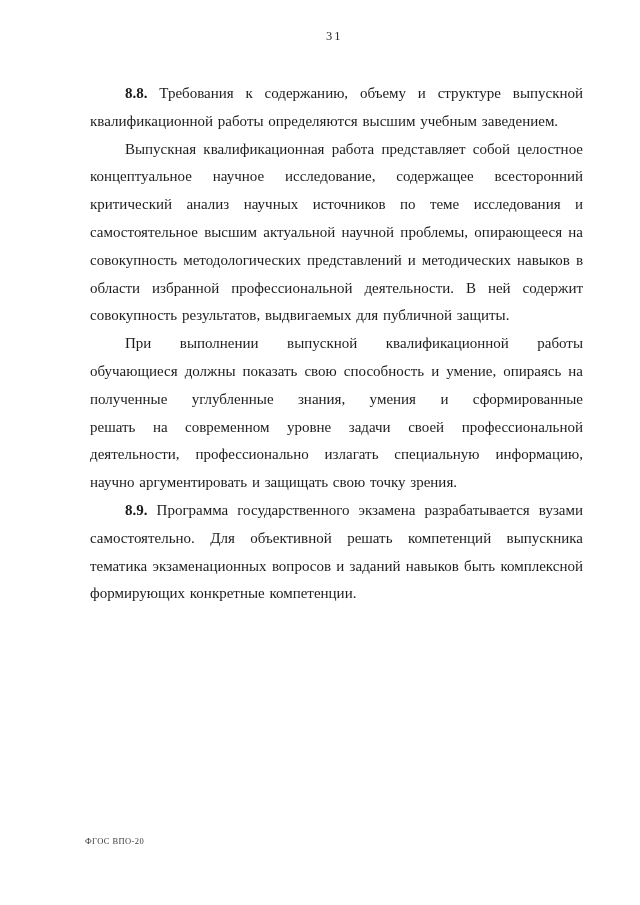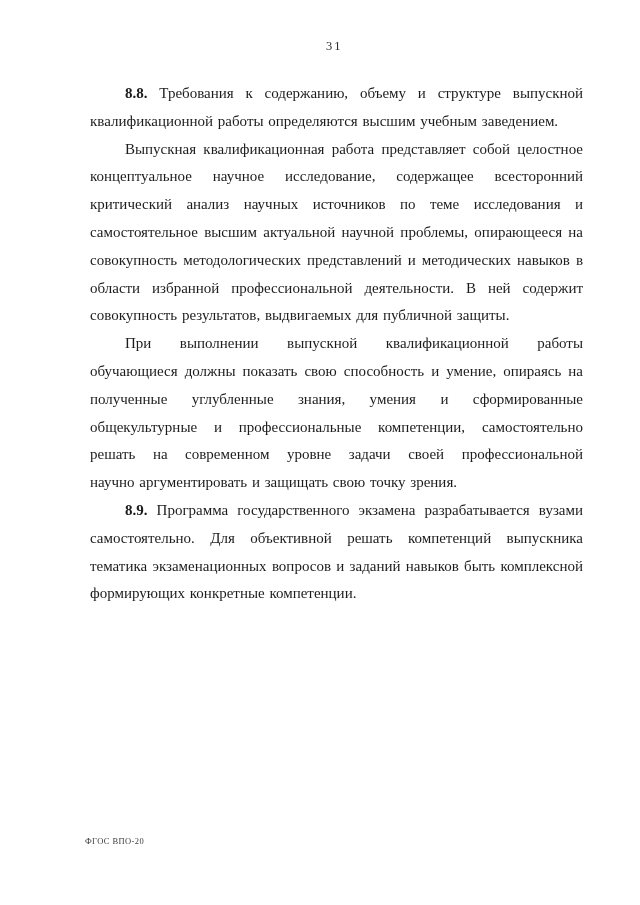--- a/index.html
+++ b/index.html
@@ -11,21 +11,21 @@
     position: relative;
     width: 640px;
     height: 905px;
     background: #ffffff;
     font-family: "Liberation Serif", "DejaVu Serif", serif;
     color: #1c1c1c;
     overflow: hidden;
   }
   .page-number {
     position: absolute;
-    top: 39px;
+    top: 29px;
     left: 326px;
     font-size: 12.5px;
     letter-spacing: 2px;
     color: #2a2a2a;
   }
   .body-text {
     position: absolute;
     left: 90px;
     top: 80px;
     width: 493px;
@@ -62,22 +62,22 @@
       <div class="line first">Выпускная квалификационная работа представляет собой целостное</div>
       <div class="line">концептуальное научное исследование, содержащее всесторонний</div>
       <div class="line">критический анализ научных источников по теме исследования и</div>
       <div class="line">самостоятельное высшим актуальной научной проблемы, опирающееся на</div>
       <div class="line">совокупность методологических представлений и методических навыков в</div>
       <div class="line">области избранной профессиональной деятельности. В ней содержит</div>
       <div class="line last">совокупность результатов, выдвигаемых для публичной защиты.</div>
       <div class="line first">При выполнении выпускной квалификационной работы</div>
       <div class="line">обучающиеся должны показать свою способность и умение, опираясь на</div>
       <div class="line">полученные углубленные знания, умения и сформированные</div>
-      <div class="line">общекультурные и профессиональные компетенции, самостоятельно</div>
       <div class="line">решать на современном уровне задачи своей профессиональной</div>
+      <div class="line">деятельности, профессионально излагать специальную информацию,</div>
       <div class="line last">научно аргументировать и защищать свою точку зрения.</div>
       <div class="line first"><b>8.9.</b> Программа государственного экзамена разрабатывается вузами</div>
       <div class="line">самостоятельно. Для объективной решать компетенций выпускника</div>
       <div class="line">тематика экзаменационных вопросов и заданий навыков быть комплексной</div>
       <div class="line last">формирующих конкретные компетенции.</div>
     </div>
 
   <div class="footer-label">ФГОС ВПО-20</div>
 </div>
 

